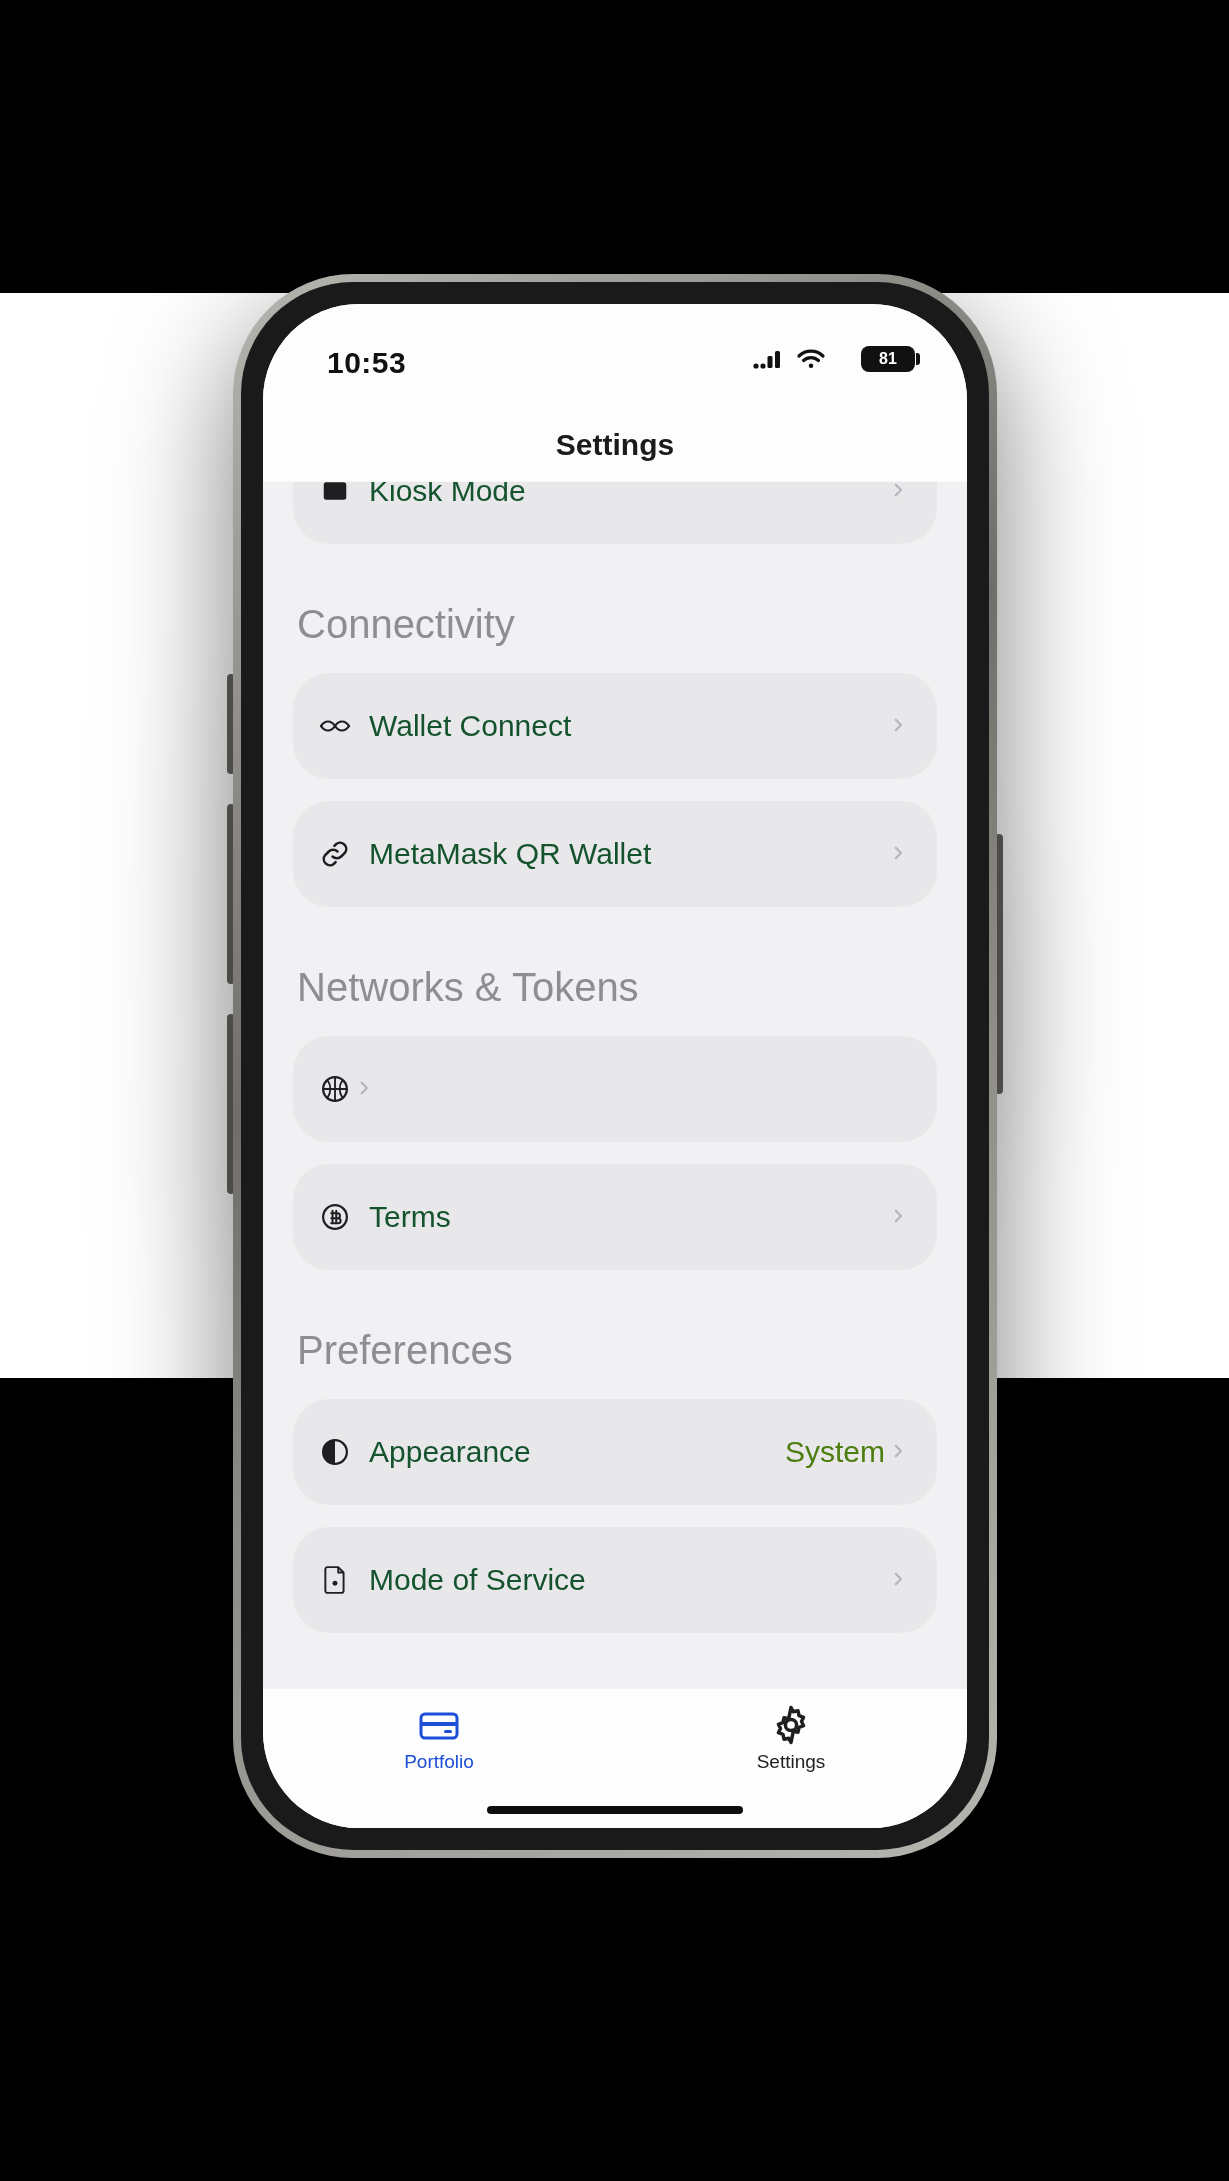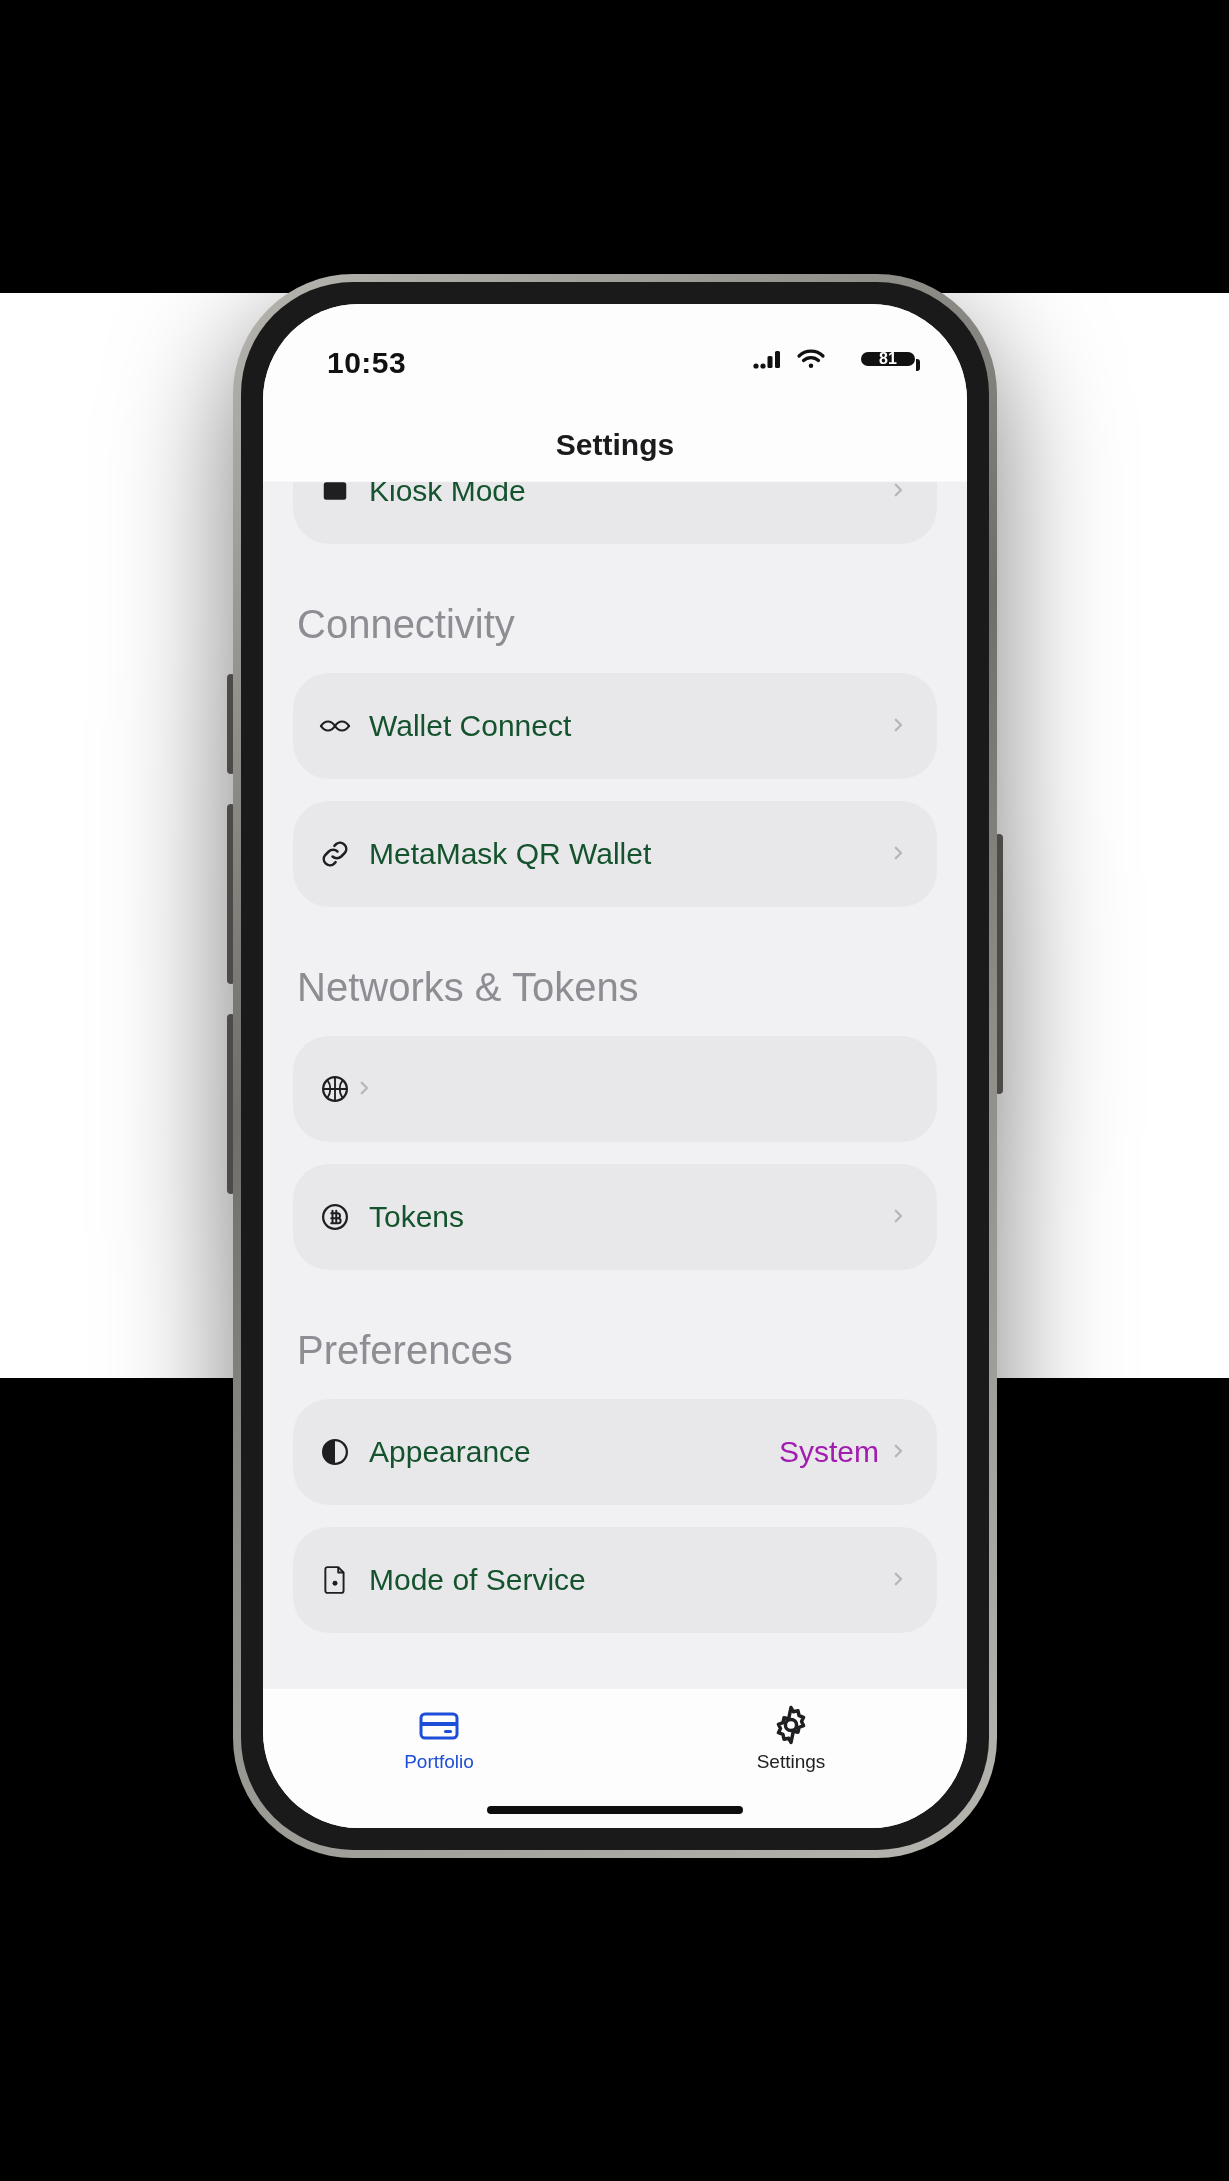--- a/index.html
+++ b/index.html
@@ -113,21 +113,21 @@
   }
   .sb-right {
     display: flex;
     align-items: center;
     gap: 10px;
     margin-top: 6px;
   }
   .sb-right svg { display: block; }
   .battery-box {
     position: relative;
-    width: 54px; height: 14px;
+    width: 54px; height: 26px;
     border-radius: 8px;
     background: #111;
     display: flex;
     align-items: center;
     justify-content: center;
     margin-left: 25px;
   }
   .battery-box::after {
     content: "";
     position: absolute;
@@ -198,22 +198,22 @@
     font-size: 30px;
     font-weight: 500;
     color: #14532d;
     margin-left: 14px;
     flex: 1 1 auto;
     white-space: nowrap;
   }
   .row-value {
     font-size: 30px;
     font-weight: 400;
-    color: #a21caf;
-    margin-right: 10px;
+    color: #4d7c0f;
+    margin-right: 4px;
   }
   .chevron {
     width: 20px;
     height: 20px;
     flex: 0 0 auto;
     color: #b5b5bb;
   }
 
   
   .tabbar {
@@ -361,21 +361,21 @@
             </span>
           </div>
 
           <div class="row">
             <span class="row-icon">
               <svg width="30" height="30" viewBox="0 0 24 24">
                 <circle cx="12" cy="12" r="9.5" stroke="#1f1f22" stroke-width="1.8" fill="none"></circle>
                 <path d="M10 7v10M13 7v10M9 9h5a2 2 0 010 4H9m0 0h5.5a2 2 0 010 4H9" stroke="#1f1f22" stroke-width="1.6" fill="none" stroke-linecap="round"></path>
               </svg>
             </span>
-            <span class="row-label">Tokens</span>
+            <span class="row-label">Terms</span>
             <span class="chevron">
               <svg width="18" height="18" viewBox="0 0 24 24">
                   <path d="M9 5l7 7-7 7" stroke="currentColor" stroke-width="3" fill="none" stroke-linecap="round" stroke-linejoin="round"></path>
                 </svg>
             </span>
           </div>
 
           <div class="section-title">Preferences</div>
 
           <div class="row">

